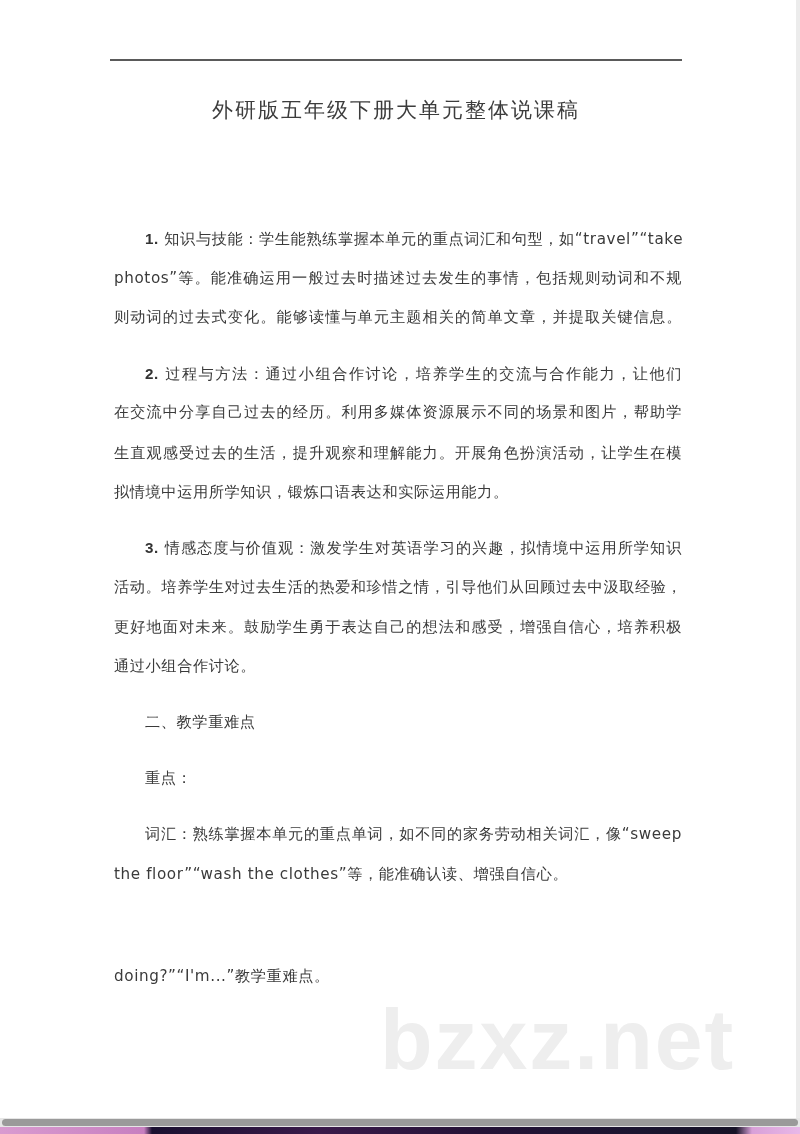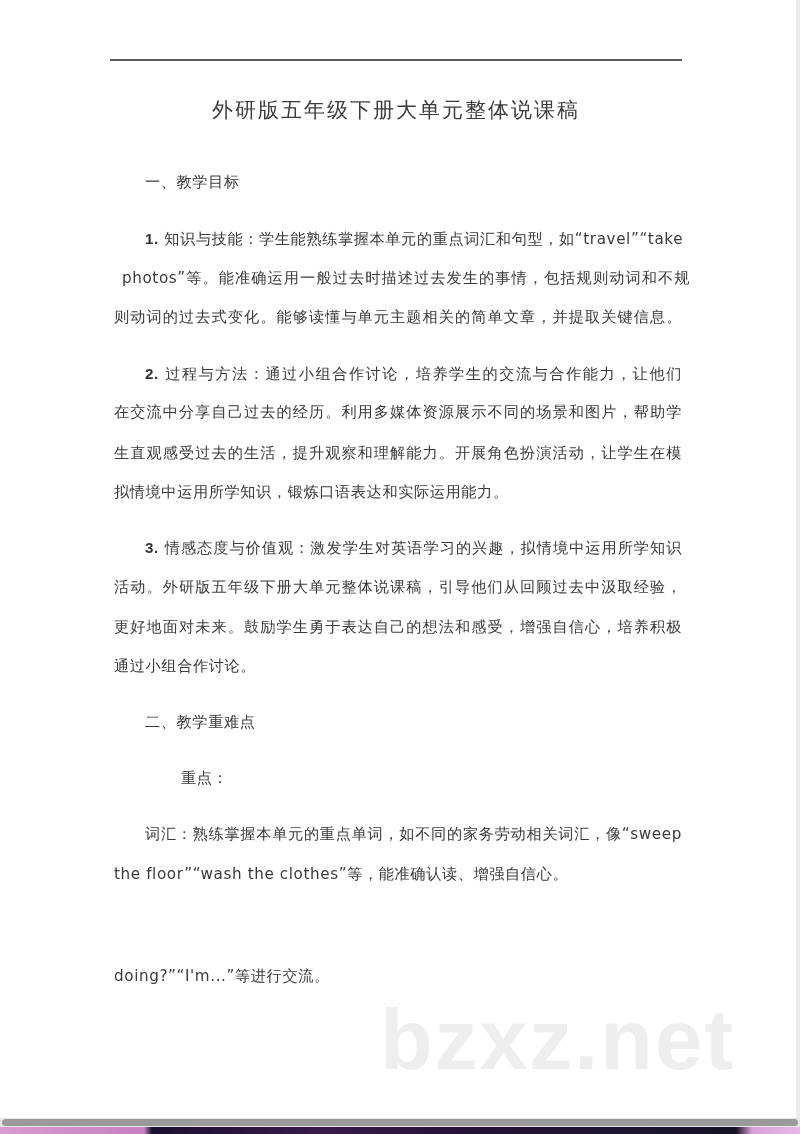--- a/index.html
+++ b/index.html
@@ -53,43 +53,42 @@
     }
   </style>
 </head>
 <body>
 
 <div class="page">
   <div class="top-rule"></div>
 
   <div class="doc-title">外研版五年级下册大单元整体说课稿</div>
 
-  <div class="line indent" style="top:172px;">一、教学目标</div>
 
   <div class="line indent justify" style="top:229px;"><span class="num">1.</span> <span>知识与技能：学生能熟练掌握本单元的重点词汇和句型，如“travel”“take</span></div>
-  <div class="line justify" style="top:268px;margin-left:8px;">photos”等。能准确运用一般过去时描述过去发生的事情，包括规则动词和不规</div>
+  <div class="line justify" style="top:268px;">photos”等。能准确运用一般过去时描述过去发生的事情，包括规则动词和不规</div>
   <div class="line justify" style="top:307px;">则动词的过去式变化。能够读懂与单元主题相关的简单文章，并提取关键信息。</div>
 
   <div class="line indent justify" style="top:364px;"><span class="num">2.</span> <span>过程与方法：通过小组合作讨论，培养学生的交流与合作能力，让他们</span></div>
   <div class="line justify" style="top:402px;">在交流中分享自己过去的经历。利用多媒体资源展示不同的场景和图片，帮助学</div>
   <div class="line justify" style="top:443px;">生直观感受过去的生活，提升观察和理解能力。开展角色扮演活动，让学生在模</div>
   <div class="line" style="top:482px;">拟情境中运用所学知识，锻炼口语表达和实际运用能力。</div>
 
   <div class="line indent justify" style="top:538px;"><span class="num">3.</span> <span>情感态度与价值观：激发学生对英语学习的兴趣，拟情境中运用所学知识</span></div>
-  <div class="line justify" style="top:577px;">活动。外研版五年级下册大单元整体说课稿，引导他们从回顾过去中汲取经验，</div>
+  <div class="line justify" style="top:577px;">活动。培养学生对过去生活的热爱和珍惜之情，引导他们从回顾过去中汲取经验，</div>
   <div class="line justify" style="top:617px;">更好地面对未来。鼓励学生勇于表达自己的想法和感受，增强自信心，培养积极</div>
   <div class="line" style="top:656px;">通过小组合作讨论。</div>
 
   <div class="line indent" style="top:712px;">二、教学重难点</div>
-  <div class="line indent" style="top:768px;margin-left:36px;">重点：</div>
+  <div class="line indent" style="top:768px;">重点：</div>
 
   <div class="line indent justify" style="top:824px;">词汇：熟练掌握本单元的重点单词，如不同的家务劳动相关词汇，像“sweep</div>
   <div class="line" style="top:864px;">the floor”“wash the clothes”等，能准确认读、增强自信心。</div>
 
-  <div class="line" style="top:966px;">doing?”“I'm...”等进行交流。</div>
+  <div class="line" style="top:966px;">doing?”“I'm...”教学重难点。</div>
 
   <div class="watermark">bzxz.net</div>
 </div>
 
 <div class="right-edge"></div>
 
 <div class="hscroll"></div>
 <div class="hscroll-thumb"></div>
 
 <div class="desktop-strip"></div>

